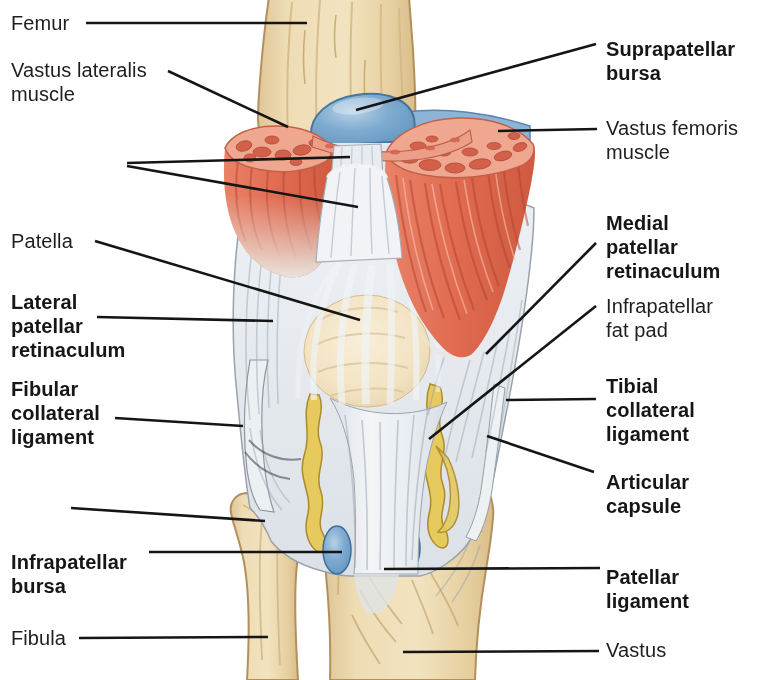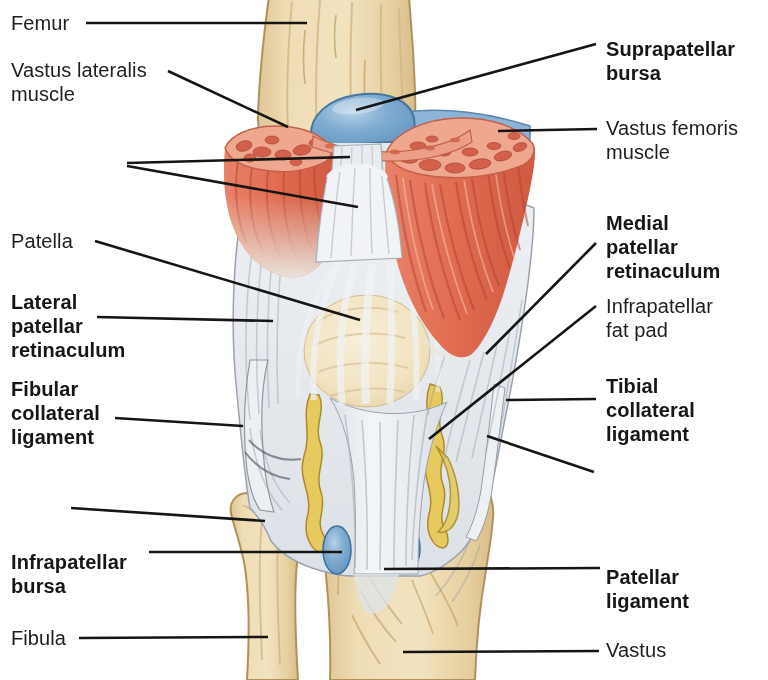--- a/index.html
+++ b/index.html
@@ -318,17 +318,19 @@
   <div class="lbl right-col r-vasmed">Vastus femoris
 muscle</div>
   <div class="lbl bold right-col r-medret">Medial
 patellar
 retinaculum</div>
   <div class="lbl right-col r-fatpad">Infrapatellar
 fat pad</div>
   <div class="lbl bold right-col r-tibcol">Tibial
 collateral
 ligament</div>
+  <div class="lbl bold right-col r-artcap">Articular
+capsule</div>
   <div class="lbl bold right-col r-patlig">Patellar
 ligament</div>
   <div class="lbl right-col r-tibia">Vastus</div>
 
 </div>
 
 </body></html>

